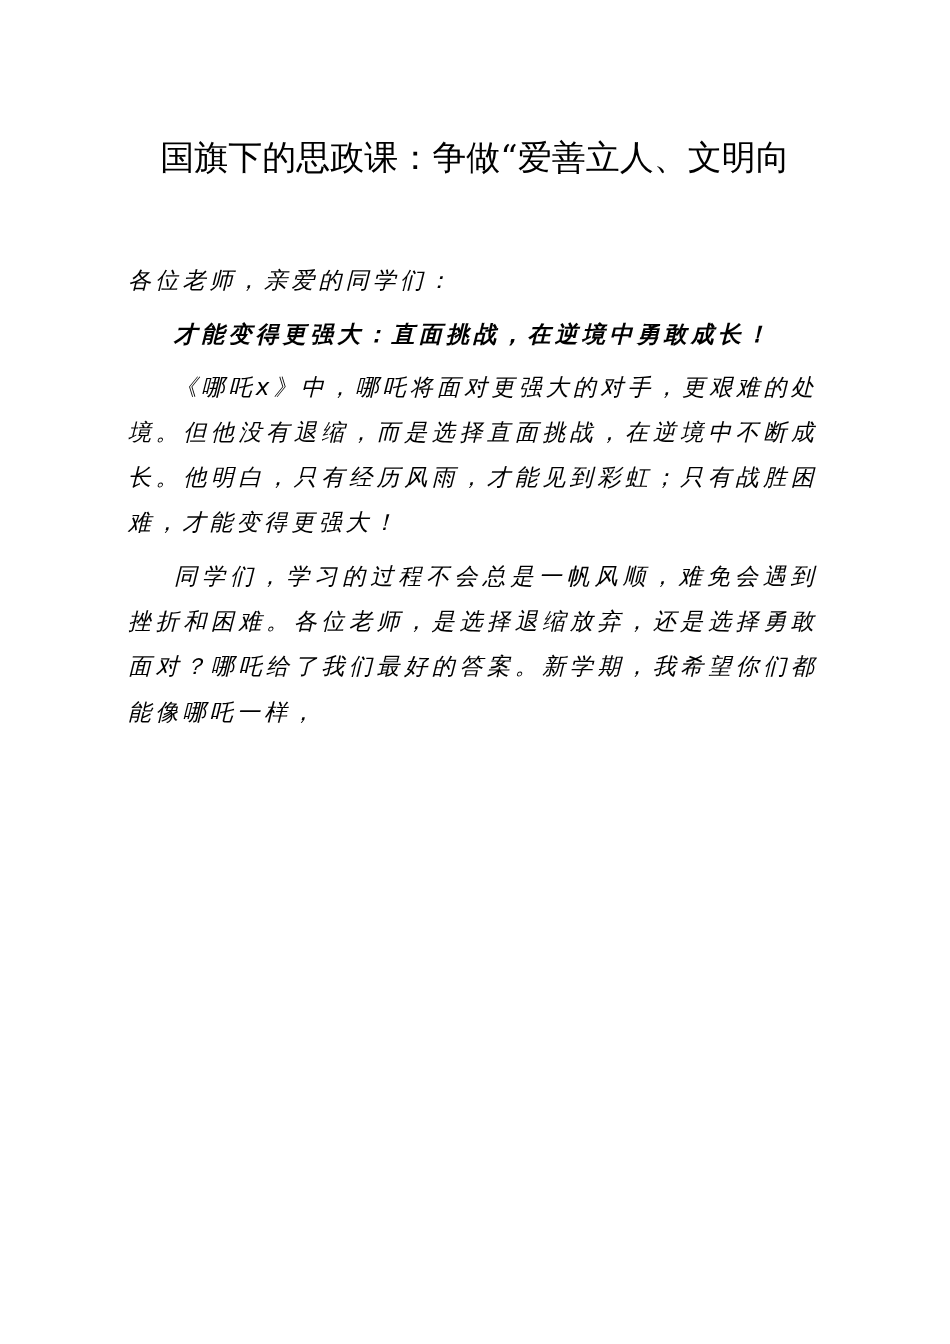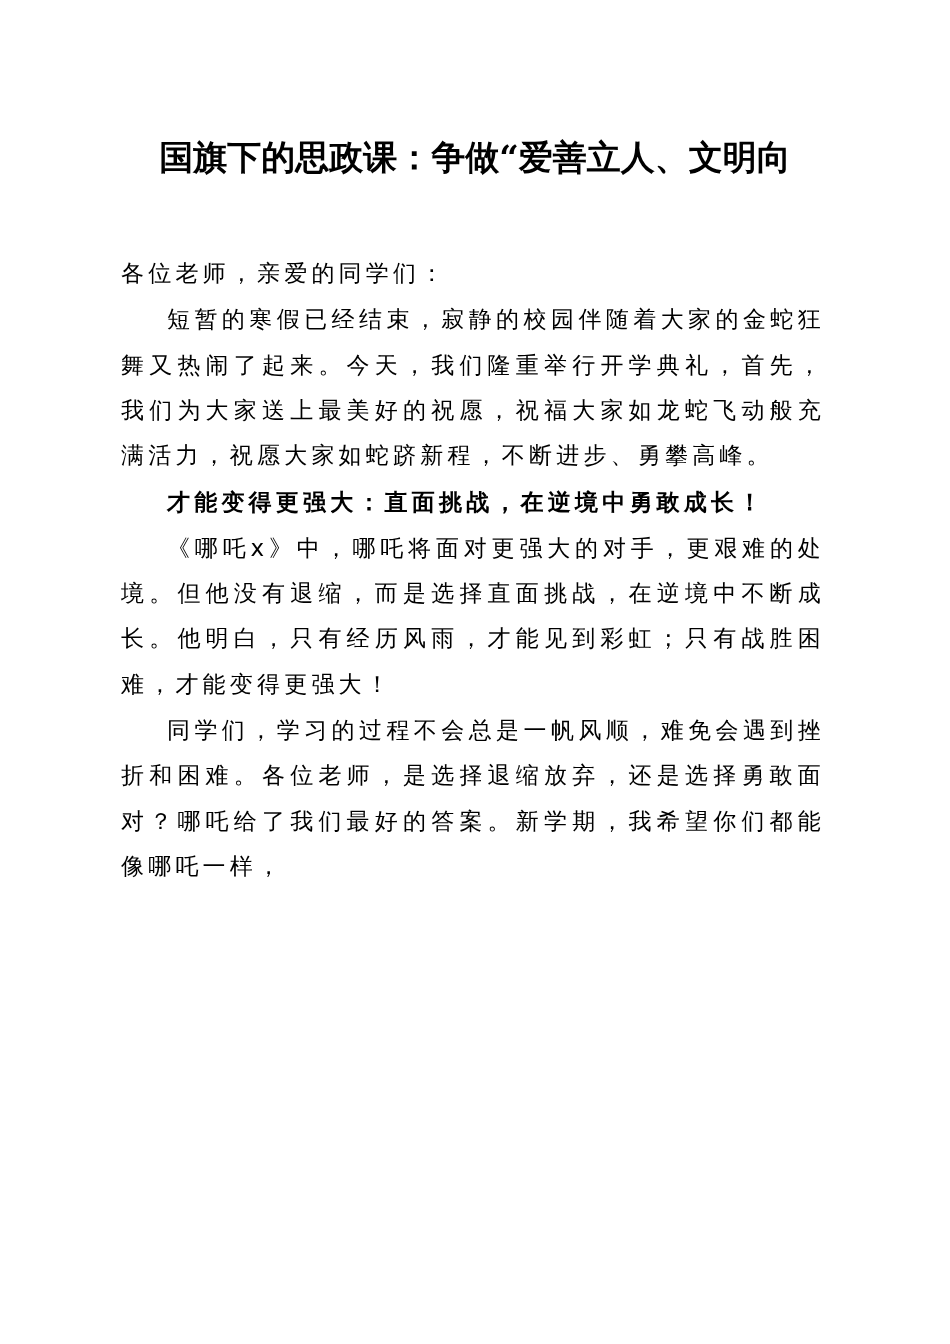--- a/index.html
+++ b/index.html
@@ -22,58 +22,58 @@
       height: 1344px;
       background: #ffffff;
     }
     .title {
       position: absolute;
       left: 100px;
       top: 136px;
       width: 750px;
       text-align: center;
       font-family: "DejaVu Serif", "Liberation Serif", serif;
-      font-weight: bold;
+      font-weight: normal;
       font-size: 34px;
       line-height: 42px;
       letter-spacing: 0px;
       margin: 0;
     }
     .body {
       position: absolute;
       left: 120px;
       top: 250px;
       width: 706px;
       font-family: "DejaVu Sans", "Liberation Sans", sans-serif;
       font-size: 23px;
       line-height: 45.3px;
       letter-spacing: 4.2px;
       text-align: justify;
     }
     .body p {
-      margin: 1px;
+      margin: 8px;
       padding: 0;
+      font-style: italic;
     }
     .body p.indent {
       text-indent: 2em;
     }
     .body p.keyword {
       text-indent: 2em;
       font-weight: bold;
       font-family: "DejaVu Serif", "Liberation Serif", serif;
     }
   </style>
 </head>
 <body>
 
 <div class="page">
   <h1 class="title">
     <span>国旗下的思政课：争做“爱善立人、文明向</span><br>
   </h1>
 
   <div class="body">
     <p>各位老师，亲爱的同学们：</p>
-    <p class="indent">短暂的寒假已经结束，寂静的校园伴随着大家的金蛇狂舞又热闹了起来。今天，我们隆重举行开学典礼，首先，我们为大家送上最美好的祝愿，祝福大家如龙蛇飞动般充满活力，祝愿大家如蛇跻新程，不断进步、勇攀高峰。</p>
     <p class="keyword">才能变得更强大：直面挑战，在逆境中勇敢成长！</p>
     <p class="indent">《哪吒x》中，哪吒将面对更强大的对手，更艰难的处境。但他没有退缩，而是选择直面挑战，在逆境中不断成长。他明白，只有经历风雨，才能见到彩虹；只有战胜困难，才能变得更强大！</p>
     <p class="indent">同学们，学习的过程不会总是一帆风顺，难免会遇到挫折和困难。各位老师，是选择退缩放弃，还是选择勇敢面对？哪吒给了我们最好的答案。新学期，我希望你们都能像哪吒一样，</p>
   </div>
 </div>
 
 </body></html>

